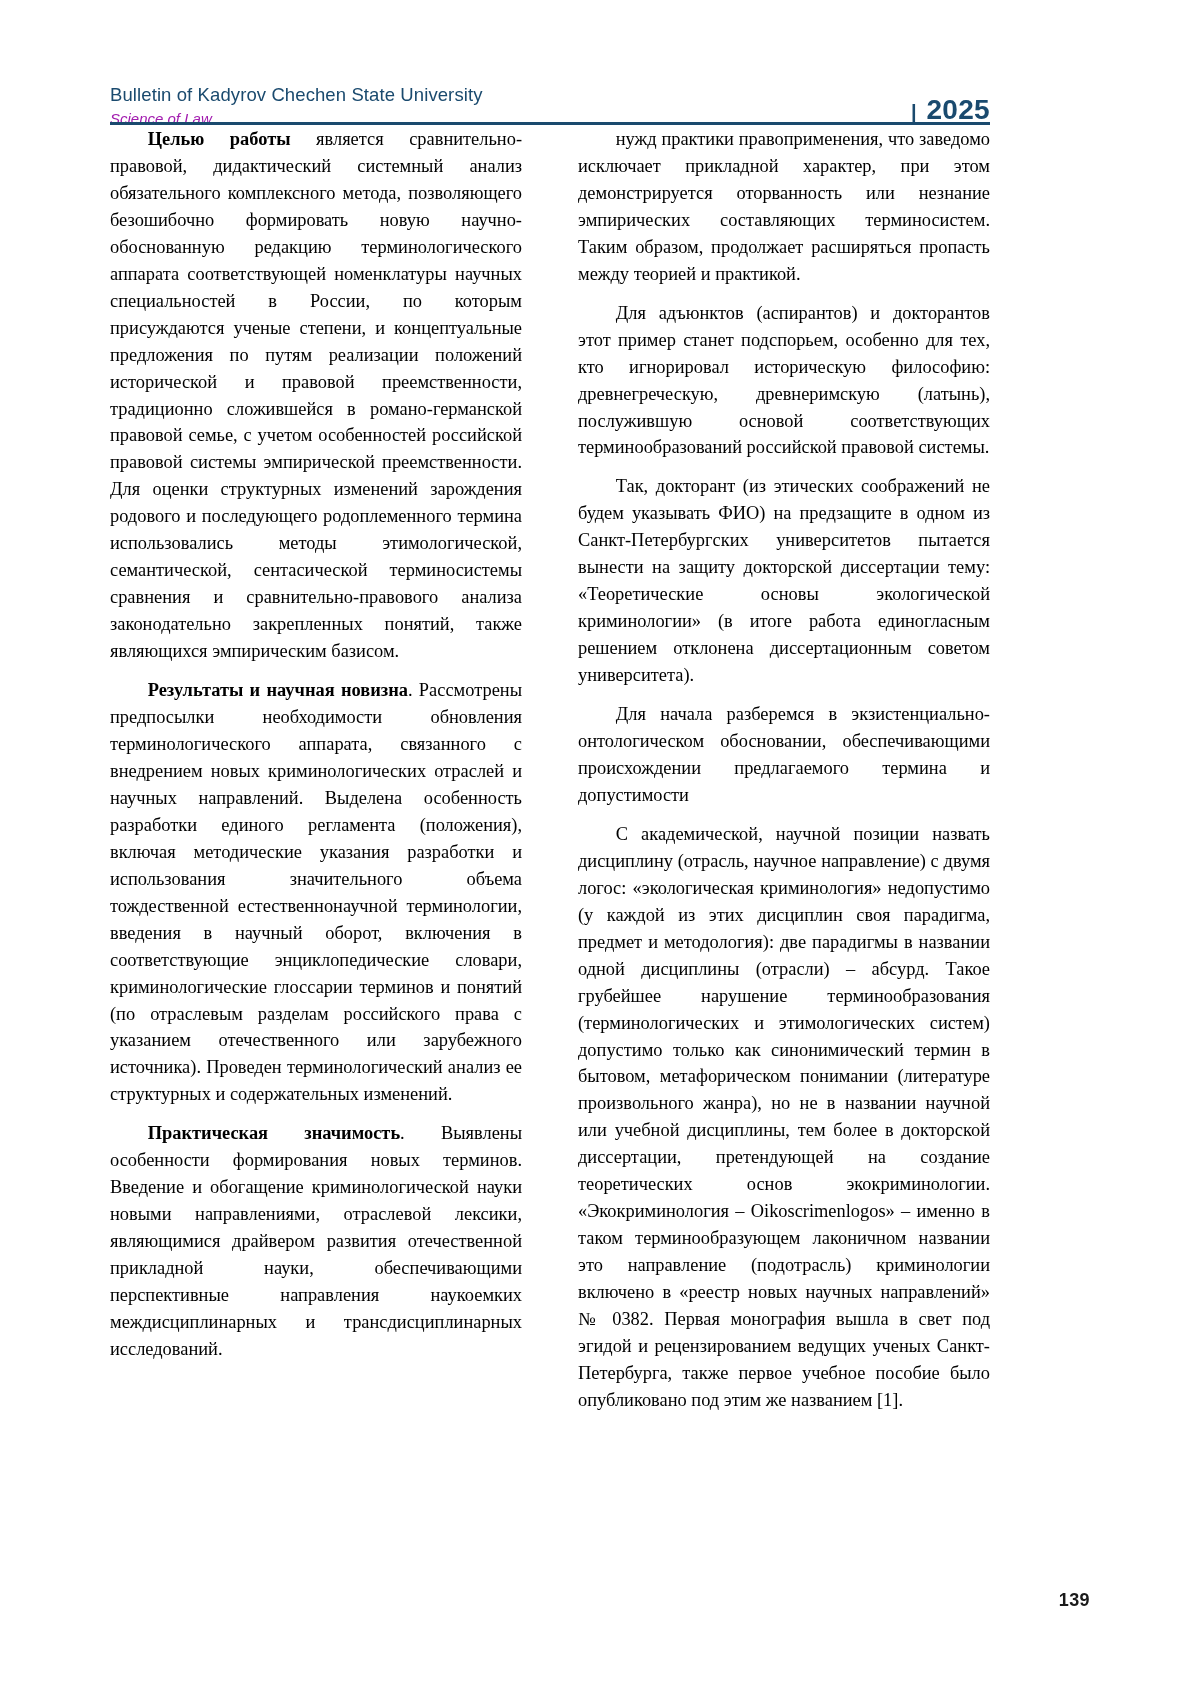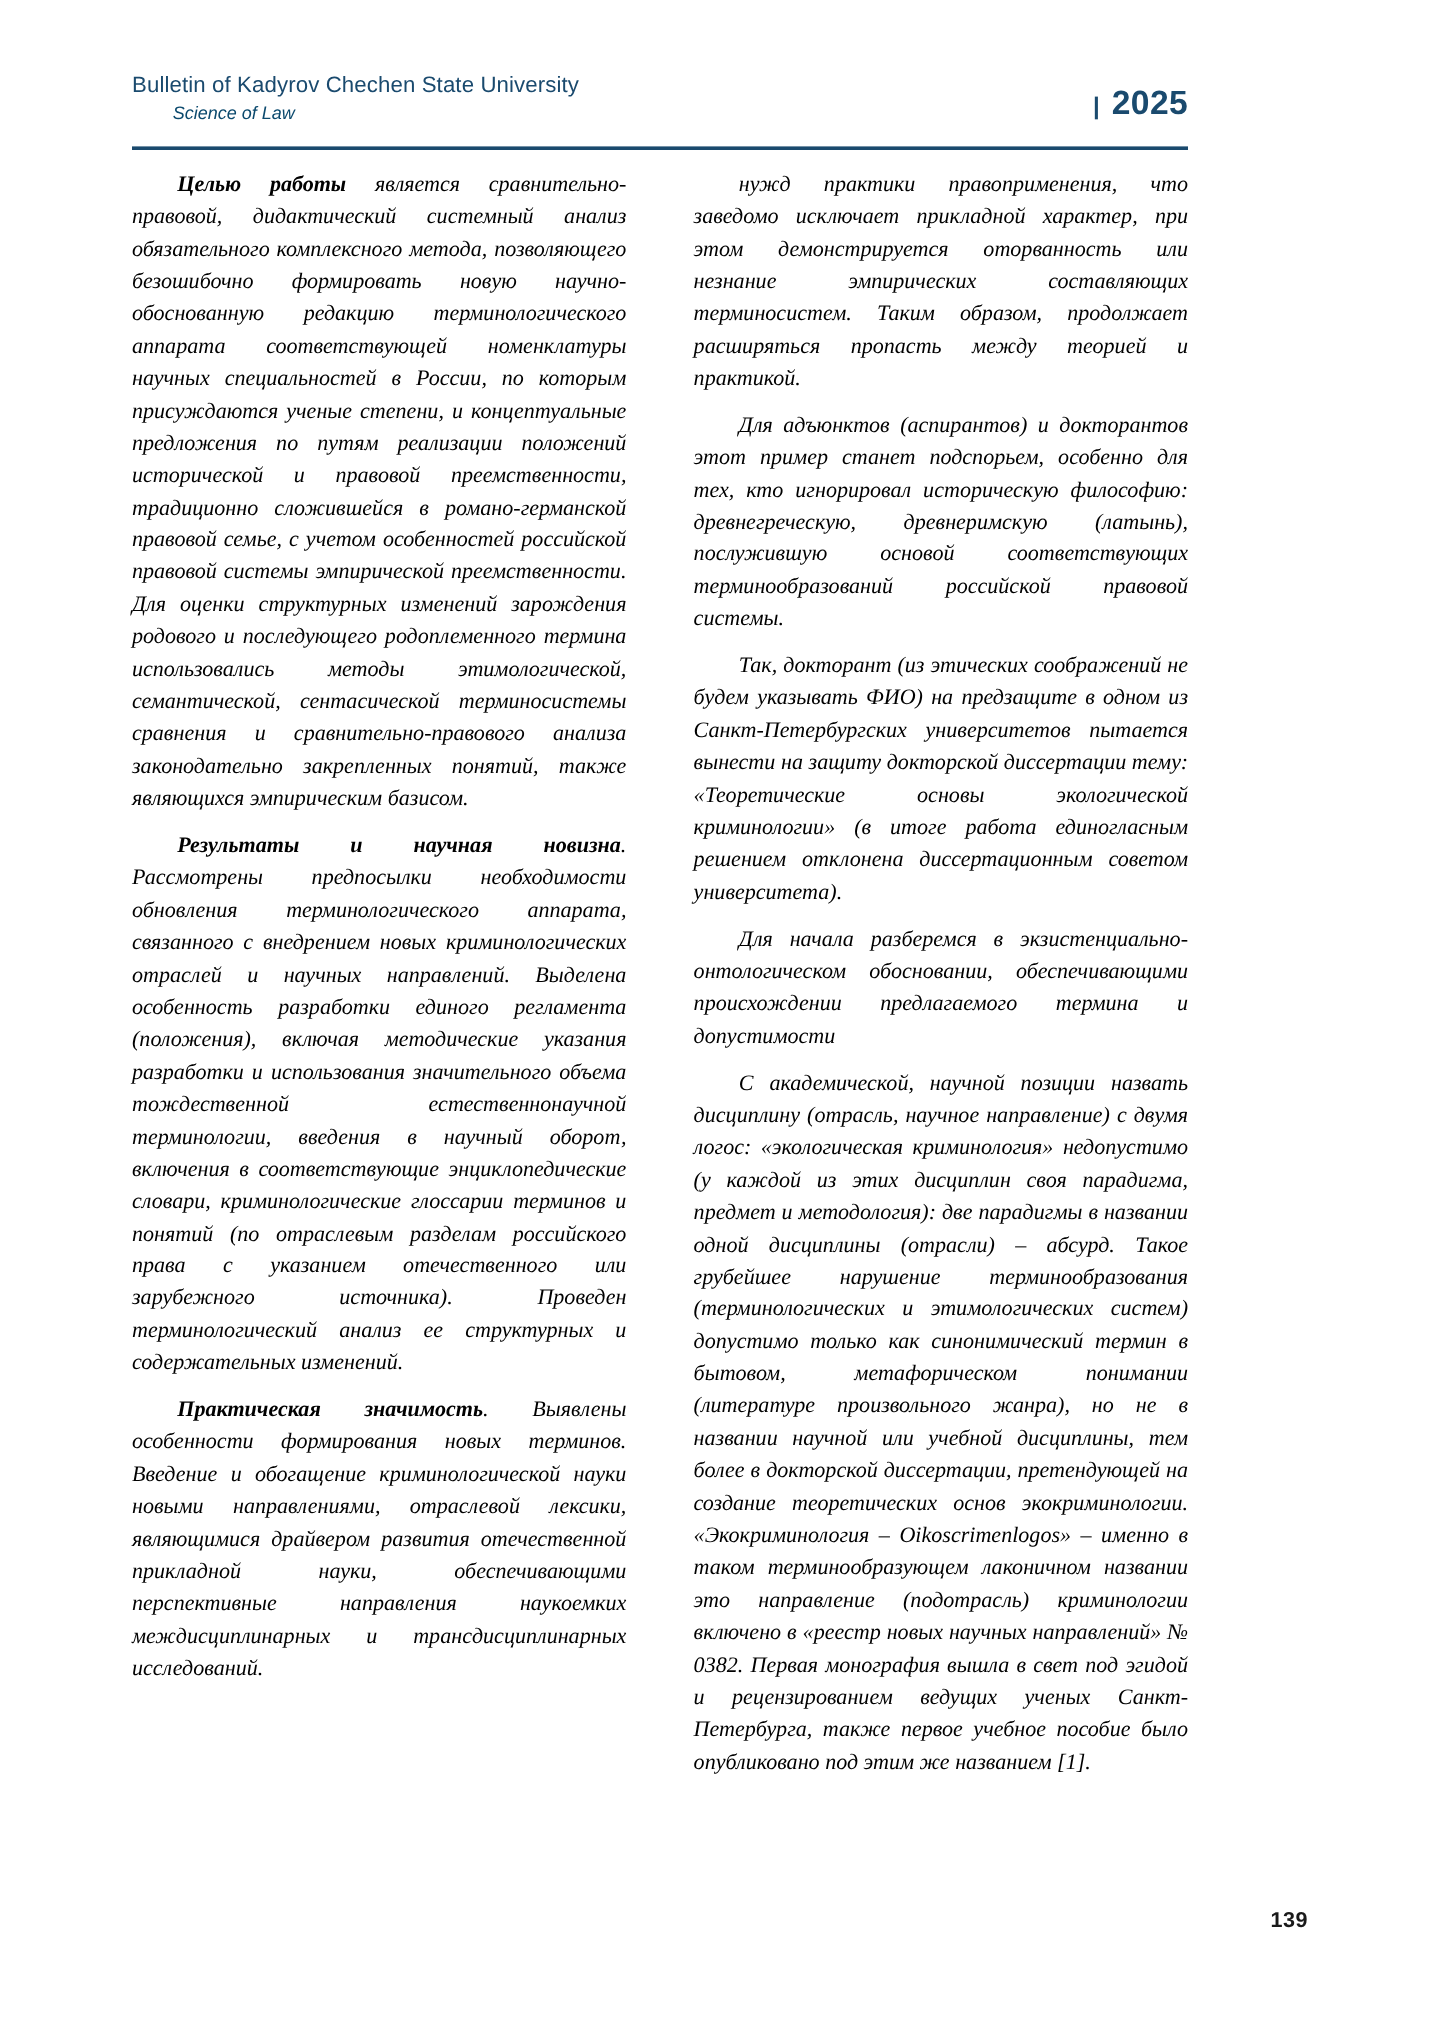--- a/index.html
+++ b/index.html
@@ -38,28 +38,28 @@
     display: flex;
     flex-direction: column;
     gap: 4px;
   }
   .journal-title {
     font-family: "Liberation Sans", sans-serif;
     font-size: 18.5px;
     color: #1a4a6e;
     letter-spacing: 0.1px;
     line-height: 1.2;
+    margin-top: 24px;
   }
   .journal-subtitle {
     font-family: "Liberation Sans", sans-serif;
     font-size: 15px;
     font-style: italic;
-    color: #0c4a6e;
+    color: #a21caf;
     line-height: 1.2;
-    margin-left: 34px;
   }
   .header-right {
     display: flex;
     align-items: baseline;
     gap: 10px;
     padding-bottom: 2px;
   }
   .header-bar {
     font-family: "Liberation Sans", sans-serif;
     font-size: 20px;
@@ -80,25 +80,24 @@
     top: 122px;
     width: 880px;
     height: 2.5px;
     background: #1a4a6e;
   }
 
   
   .columns {
     position: absolute;
     left: 110px;
-    top: 140px;
+    top: 126px;
     width: 880px;
     display: flex;
     gap: 56px;
-    font-style: italic;
   }
   .column {
     width: 416px;
   }
   p.para {
     margin: 0;
     text-align: justify;
     text-justify: inter-word;
     font-size: 18.4px;
     line-height: 1.465;

